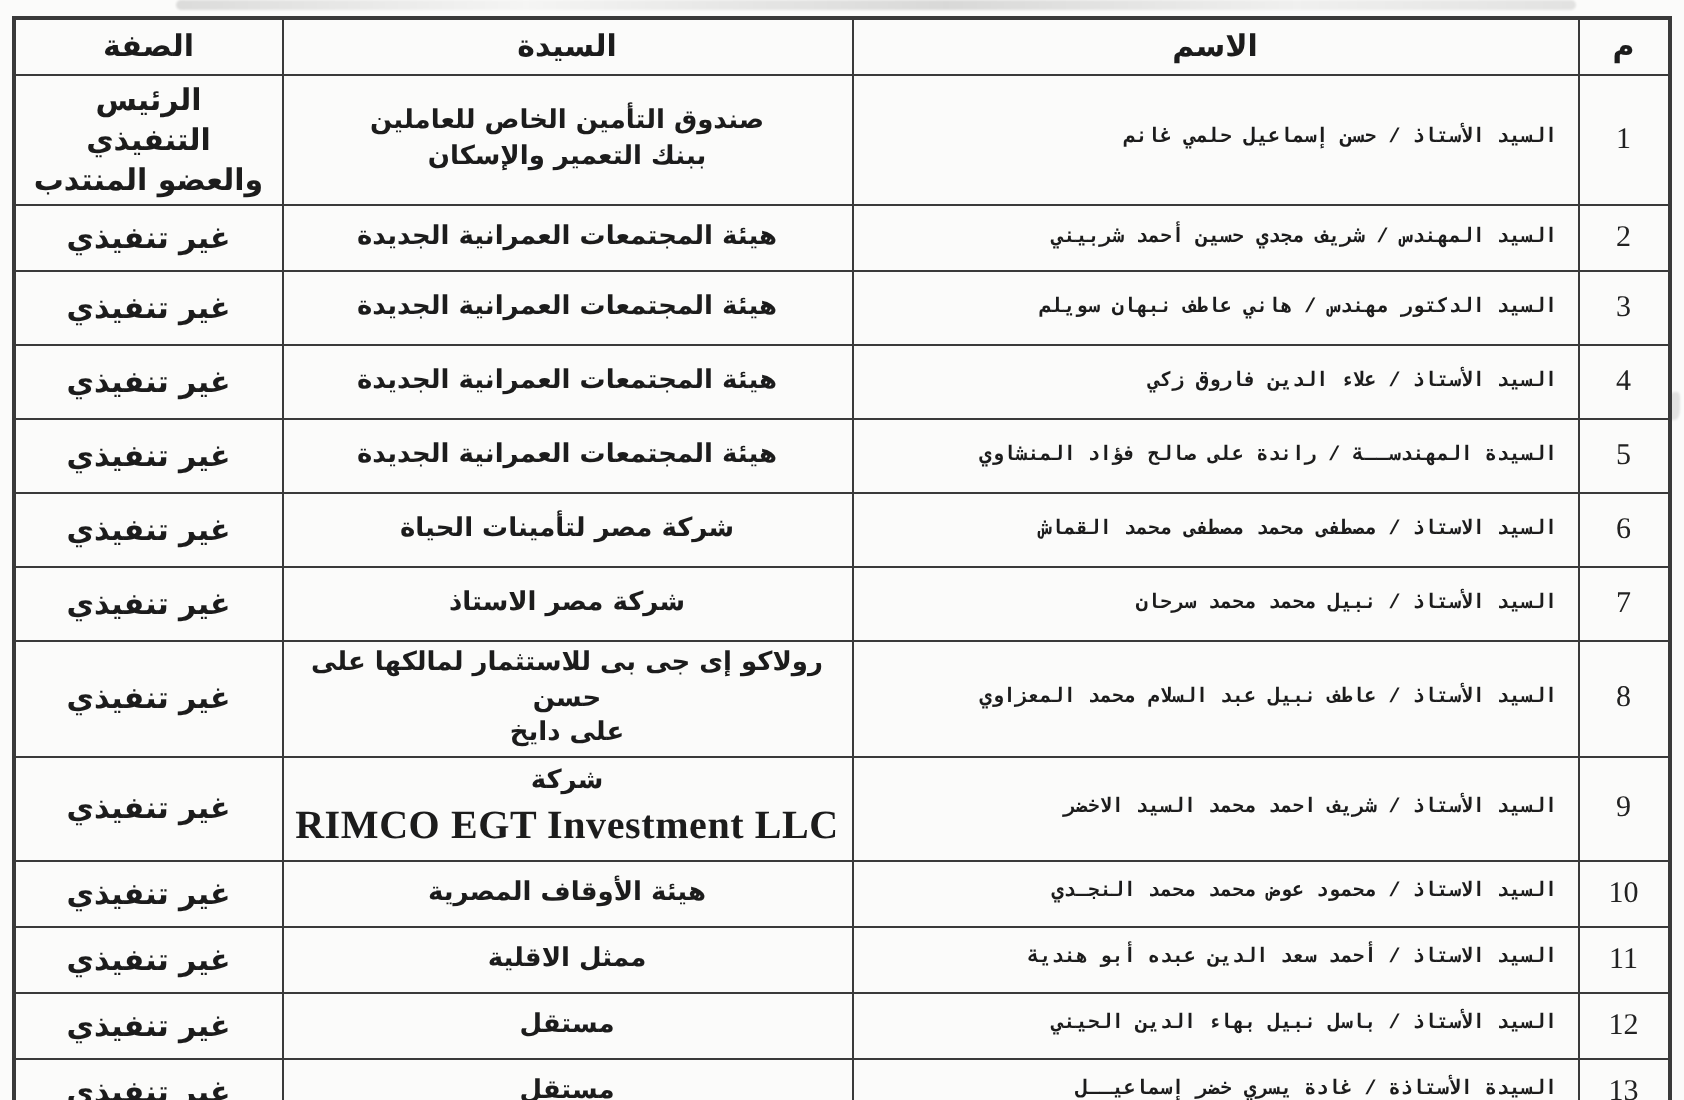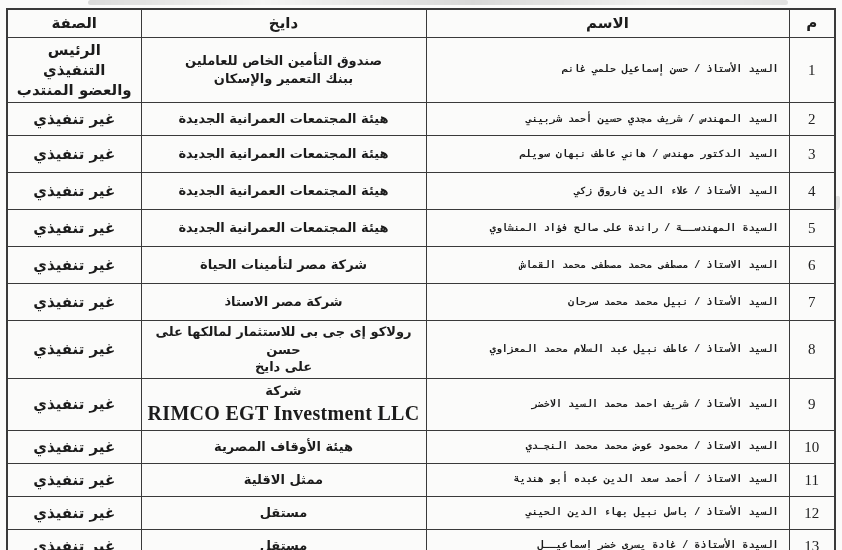--- a/index.html
+++ b/index.html
@@ -104,21 +104,21 @@
     <colgroup>
       <col style="width:46px">
         <col style="width:363px">
         <col style="width:285px">
         <col style="width:134px">
     </colgroup>
     <thead>
       <tr>
         <th>م</th>
         <th>الاسم</th>
-        <th>دايخ</th>
+        <th>السيدة</th>
         <th>الصفة</th>
       </tr>
     </thead>
     <tbody>
       <tr class="h-tall1">
         <td class="c-num">1</td>
         <td class="c-name">السيد الأستاذ / حسن إسماعيل حلمي غانم</td>
         <td class="c-entity ml">صندوق التأمين الخاص للعاملين
 ببنك التعمير والإسكان</td>
         <td class="c-role ml">الرئيس التنفيذي

